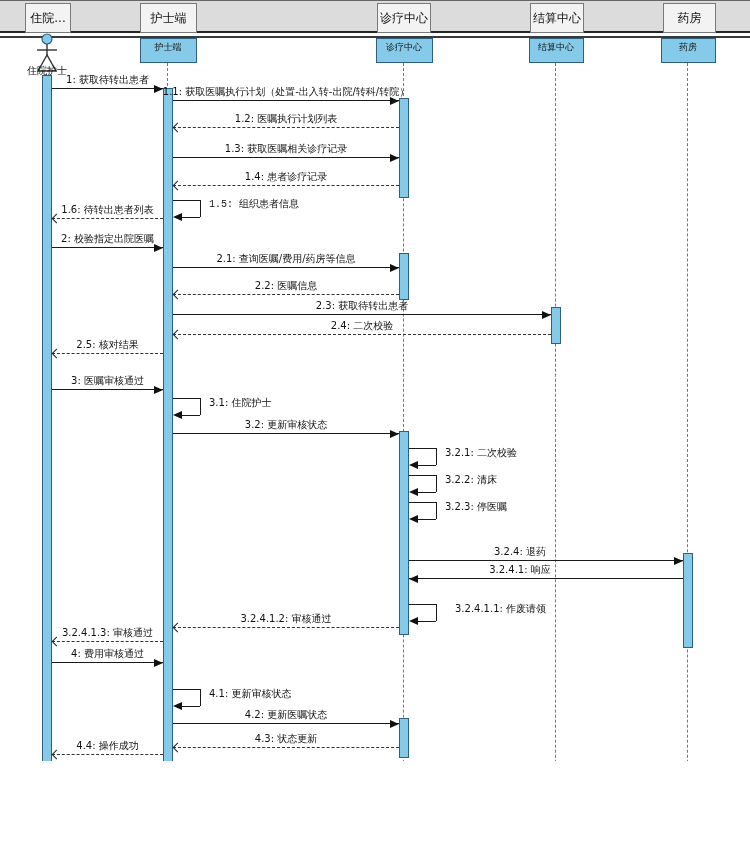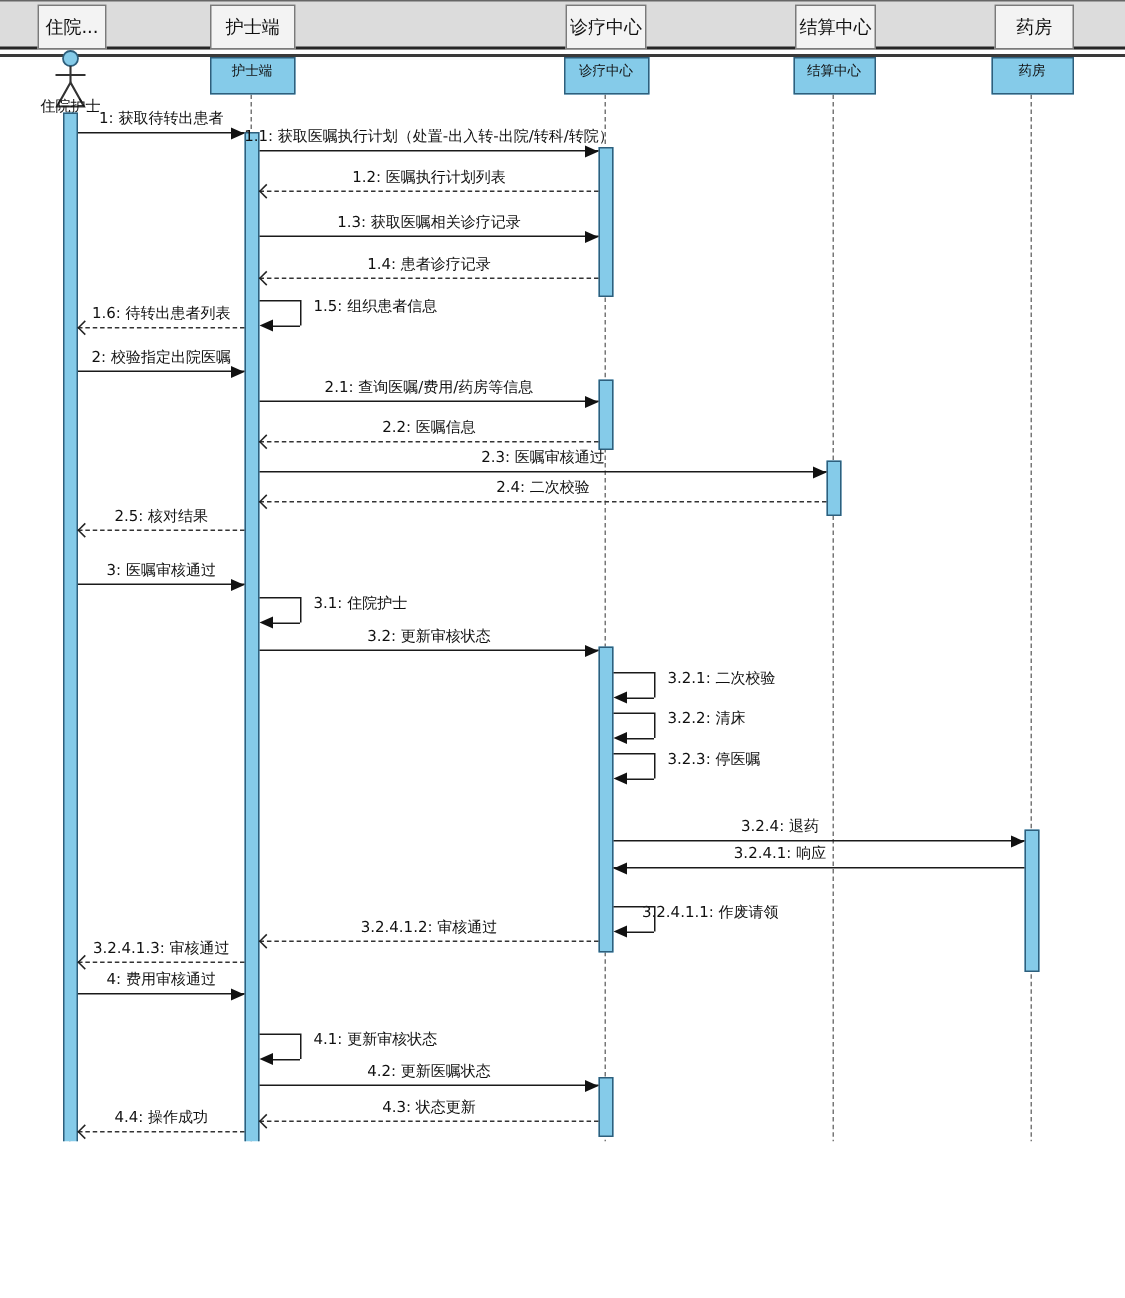--- a/index.html
+++ b/index.html
@@ -85,21 +85,21 @@
         <div class="msg-label" style="left: -14px; width: 600px; top: 142px; text-align: center;">1.3: 获取医嘱相关诊疗记录</div>
         <div class="lsolid" style="left: 173px; top: 157px; width: 226px;"></div>
         <div class="arr-right" style="left: 390px; top: 153.5px;"></div>
       </div>
       <div>
         <div class="msg-label" style="left: -14px; width: 600px; top: 170px; text-align: center;">1.4: 患者诊疗记录</div>
         <div class="ldash" style="left: 173px; top: 185px; width: 226px;"></div>
         <div class="arr-open" style="left: 174px; top: 182px;"></div>
       </div>
       <div>
-        <div class="msg-label" style="left: 209px; top: 198px;">1.5: 组织患者信息</div>
+        <div class="msg-label" style="left: 209px; top: 198px; font-family: Liberation Mono, monospace;">1.5: 组织患者信息</div>
         <div class="lsolid" style="left: 173px; top: 200px; width: 27px;"></div>
         <div class="vsolid" style="left: 200px; top: 200px; height: 17px;"></div>
         <div class="lsolid" style="left: 182px; top: 217px; width: 18px;"></div>
         <div class="arr-left" style="left: 173px; top: 213px;"></div>
       </div>
       <div>
         <div class="msg-label" style="left: -192.5px; width: 600px; top: 203px; text-align: center;">1.6: 待转出患者列表</div>
         <div class="ldash" style="left: 52px; top: 218px; width: 111px;"></div>
         <div class="arr-open" style="left: 53px; top: 215px;"></div>
       </div>
@@ -112,21 +112,21 @@
         <div class="msg-label" style="left: -14px; width: 600px; top: 252px; text-align: center;">2.1: 查询医嘱/费用/药房等信息</div>
         <div class="lsolid" style="left: 173px; top: 267px; width: 226px;"></div>
         <div class="arr-right" style="left: 390px; top: 263.5px;"></div>
       </div>
       <div>
         <div class="msg-label" style="left: -14px; width: 600px; top: 279px; text-align: center;">2.2: 医嘱信息</div>
         <div class="ldash" style="left: 173px; top: 294px; width: 226px;"></div>
         <div class="arr-open" style="left: 174px; top: 291px;"></div>
       </div>
       <div>
-        <div class="msg-label" style="left: 62px; width: 600px; top: 299px; text-align: center;">2.3: 医嘱审核通过</div>
+        <div class="msg-label" style="left: 62px; width: 600px; top: 299px; text-align: center;">2.3: 获取待转出患者</div>
         <div class="lsolid" style="left: 173px; top: 314px; width: 378px;"></div>
         <div class="arr-right" style="left: 542px; top: 310.5px;"></div>
       </div>
       <div>
         <div class="msg-label" style="left: 62px; width: 600px; top: 319px; text-align: center;">2.4: 二次校验</div>
         <div class="ldash" style="left: 173px; top: 334px; width: 378px;"></div>
         <div class="arr-open" style="left: 174px; top: 331px;"></div>
       </div>
       <div>
         <div class="msg-label" style="left: -192.5px; width: 600px; top: 338px; text-align: center;">2.5: 核对结果</div>
@@ -175,21 +175,21 @@
         <div class="msg-label" style="left: 220px; width: 600px; top: 545px; text-align: center;">3.2.4: 退药</div>
         <div class="lsolid" style="left: 409px; top: 560px; width: 274px;"></div>
         <div class="arr-right" style="left: 674px; top: 556.5px;"></div>
       </div>
       <div>
         <div class="msg-label" style="left: 220px; width: 600px; top: 563px; text-align: center;">3.2.4.1: 响应</div>
         <div class="lsolid" style="left: 409px; top: 578px; width: 274px;"></div>
         <div class="arr-left" style="left: 409px; top: 574.5px;"></div>
       </div>
       <div>
-        <div class="msg-label" style="left: 428px; top: 602px; text-align: center;">3.2.4.1.1: 作废请领</div>
+        <div class="msg-label" style="left: 455px; top: 602px; text-align: center;">3.2.4.1.1: 作废请领</div>
         <div class="lsolid" style="left: 409px; top: 604px; width: 27px;"></div>
         <div class="vsolid" style="left: 436px; top: 604px; height: 17px;"></div>
         <div class="lsolid" style="left: 418px; top: 621px; width: 18px;"></div>
         <div class="arr-left" style="left: 409px; top: 617px;"></div>
       </div>
       <div>
         <div class="msg-label" style="left: -14px; width: 600px; top: 612px; text-align: center;">3.2.4.1.2: 审核通过</div>
         <div class="ldash" style="left: 173px; top: 627px; width: 226px;"></div>
         <div class="arr-open" style="left: 174px; top: 624px;"></div>
       </div>

